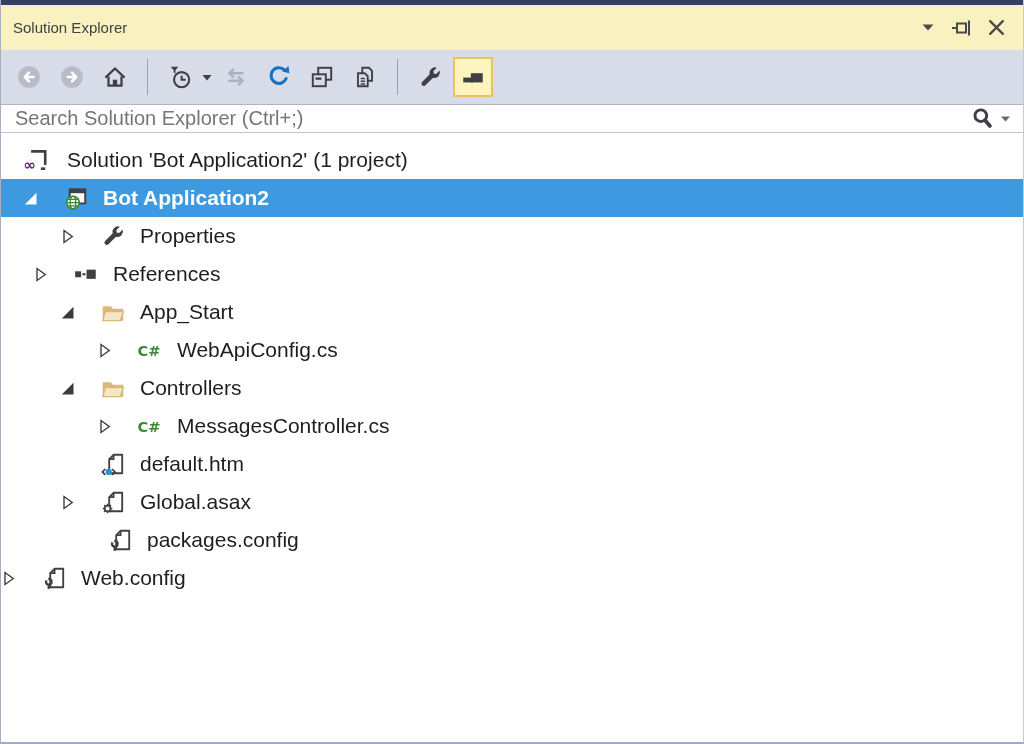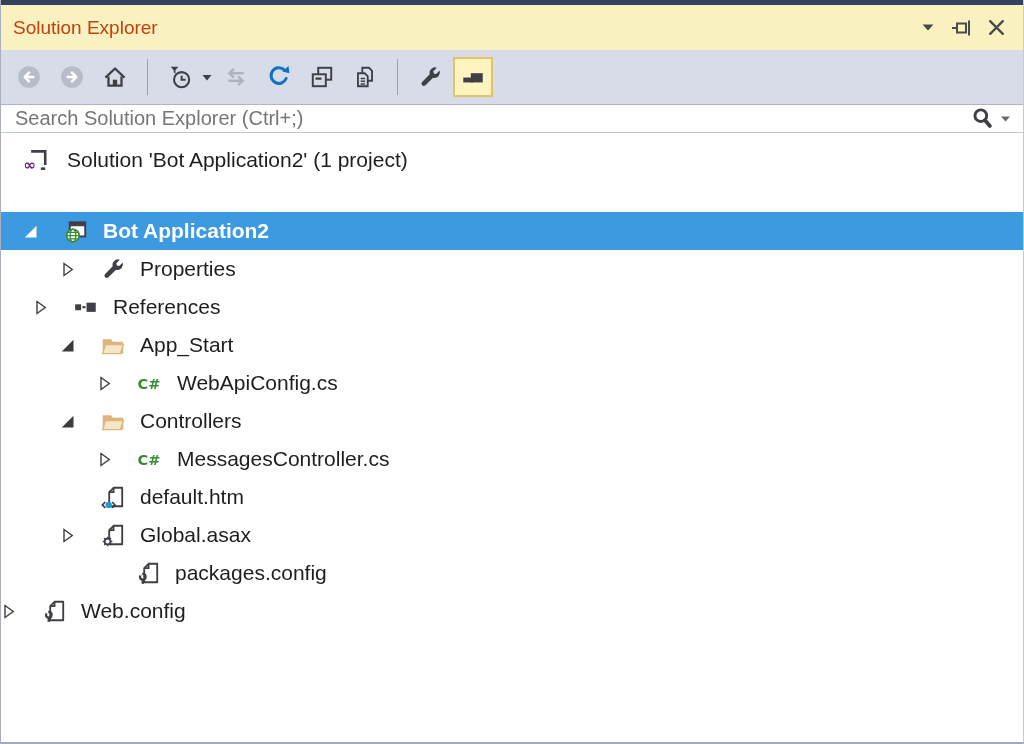--- a/index.html
+++ b/index.html
@@ -1,21 +1,21 @@
 <!DOCTYPE html>
 <html><head>
 <meta charset="utf-8">
 <style>
   html,body{margin:0;padding:0;background:#fff;}
   body{width:1024px;height:744px;font-family:"Liberation Sans",sans-serif;overflow:hidden;}
   .panel{width:1024px;height:744px;box-sizing:border-box;display:flex;flex-direction:column;
          border-left:1px solid #A9AEC0;border-right:1px solid #C6CAD6;border-bottom:2px solid #A3AABF;background:#fff;}
   .top-strip{height:5px;background:#33415F;flex:none;}
   .titlebar{height:45px;background:#F9F2C0;display:flex;align-items:center;padding:0 10px 0 12px;flex:none;}
-  .titlebar .title{font-size:19px;color:#c2410c;flex:1;}
+  .titlebar .title{font-size:15px;color:#404040;flex:1;}
   .win-btn{width:34px;height:34px;display:flex;align-items:center;justify-content:center;cursor:default;}
   .toolbar{height:54px;background:#D8DCE8;display:flex;align-items:center;padding:0 8px;gap:3px;flex:none;}
   .tb-btn{width:40px;height:40px;display:flex;align-items:center;justify-content:center;border:2px solid transparent;box-sizing:border-box;}
   .tb-btn.active{background:#FDF4BF;border-color:#E5C365;}
   .tb-sep{width:1px;height:36px;background:#9BA1B0;margin:0 9px;}
   .tb-group{display:flex;align-items:center;}
   .tb-caret{margin-left:1px;display:flex;align-items:center;}
   .searchbar{height:29px;background:#fff;border-top:1px solid #AFB4C4;border-bottom:1px solid #C3C7D4;
              display:flex;align-items:center;padding:0 10px 0 12px;box-sizing:border-box;flex:none;}
   .searchbar input{flex:1;border:none;outline:none;font-size:20px;color:#333;font-family:"Liberation Sans",sans-serif;background:transparent;}
@@ -204,21 +204,21 @@
       <div class="tree-row flush" style="padding-left: 22px;">
         <span class="tree-icon">
           <svg width="26" height="26" viewBox="0 0 24 24">
             <path d="M7.5 4 H20.5 V16.5" stroke="#3F3F46" stroke-width="2.4" fill="none"></path>
             <path d="M16.5 20 H20.5" stroke="#3F3F46" stroke-width="2.4" fill="none"></path>
             <text x="0.5" y="21.5" font-size="14" font-weight="bold" fill="#68217A" font-family="'DejaVu Sans',sans-serif">∞</text>
           </svg>
         </span>
         <span class="tree-label">Solution 'Bot Application2' (1 project)</span>
       </div>
-      <div class="tree-row selected bold" style="padding-left: 22px; margin-top: 33px;">
+      <div class="tree-row selected bold" style="padding-left: 22px;">
         <span class="arrow-slot">
           <svg width="15" height="15" viewBox="0 0 12 12">
             <path d="M10.8 1.4 V10.8 H1.4 Z" fill="#FFFFFF"></path>
           </svg>
         </span>
         <span class="tree-icon">
           <svg width="26" height="26" viewBox="0 0 24 24">
             <rect x="6.2" y="4" width="14.3" height="13" fill="#fff" stroke="#3F3F46" stroke-width="1.8"></rect>
             <rect x="6.2" y="4" width="14.3" height="3.6" fill="#3F3F46"></rect>
             <circle cx="9.2" cy="16.2" r="5.8" fill="#fff" stroke="#388A34" stroke-width="1.5"></circle>
@@ -332,21 +332,21 @@
         <span class="tree-icon">
           <svg width="26" height="26" viewBox="0 0 24 24">
             <path d="M12.5 3.5 h8 v17 h-12 v-13 z" fill="#fff" stroke="#3F3F46" stroke-width="1.7" stroke-linejoin="round"></path>
             <path d="M12.5 3.5 v4 h-4" fill="none" stroke="#3F3F46" stroke-width="1.7"></path>
             <circle cx="7" cy="18" r="2.7" fill="#fff" stroke="#3F3F46" stroke-width="1.6"></circle>
             <path d="M7 13.6 v1.5 M7 20.9 v1.5 M2.6 18 h1.5 M9.9 18 h1.5 M3.9 14.9 l1.1 1.1 M9 20 l1.1 1.1 M10.1 14.9 l-1.1 1.1 M5 20 l-1.1 1.1" stroke="#3F3F46" stroke-width="1.4"></path>
           </svg>
         </span>
         <span class="tree-label">Global.asax</span>
       </div>
-      <div class="tree-row" style="padding-left: 66px; margin-left: 28px;">
+      <div class="tree-row" style="padding-left: 66px;">
         <span class="arrow-slot"></span>
         <span class="tree-icon">
           <svg width="26" height="26" viewBox="0 0 24 24">
             <path d="M12.5 3.5 h8 v17 h-12 v-13 z" fill="#fff" stroke="#3F3F46" stroke-width="1.7" stroke-linejoin="round"></path>
             <path d="M12.5 3.5 v4 h-4" fill="none" stroke="#3F3F46" stroke-width="1.7"></path>
             <circle cx="7.2" cy="15.4" r="2.6" fill="none" stroke="#3F3F46" stroke-width="2"></circle>
             <rect x="3.9" y="11.5" width="2.8" height="2.8" fill="#fff"></rect>
             <path d="M7.2 17.6 V22" stroke="#3F3F46" stroke-width="2.3"></path>
           </svg>
         </span>

